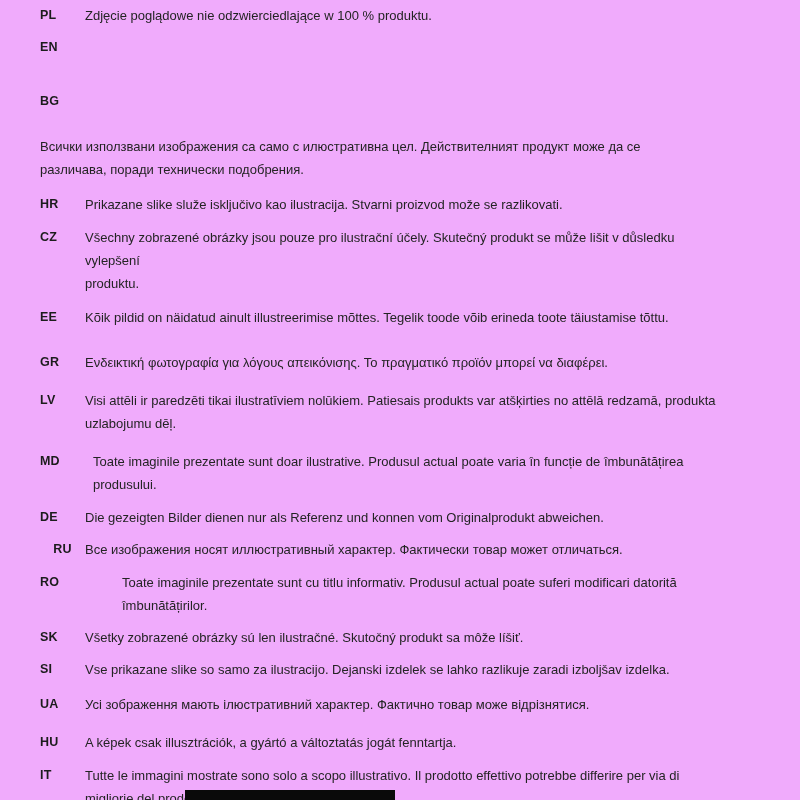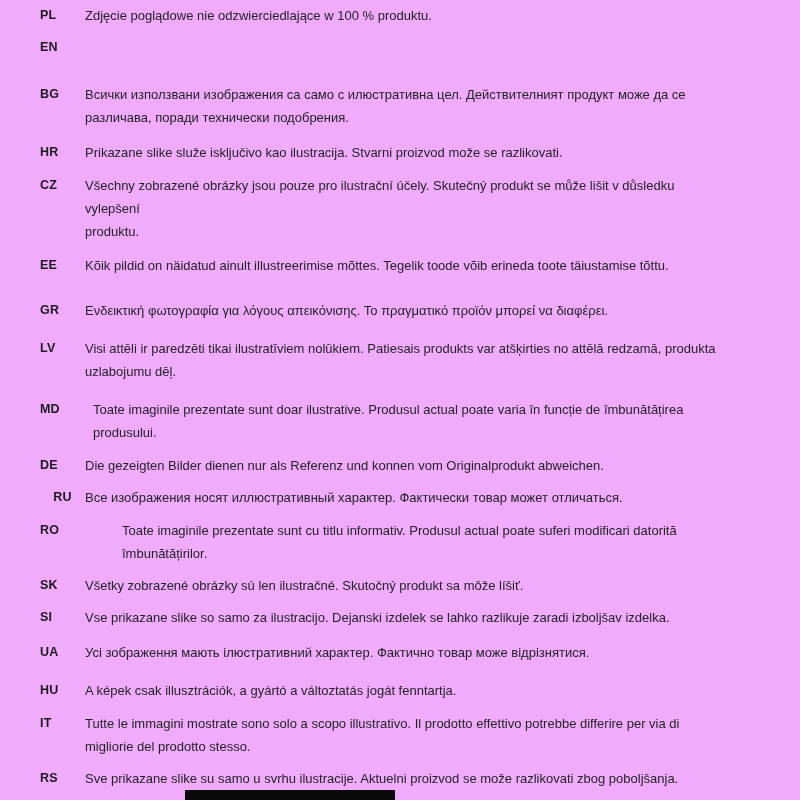--- a/index.html
+++ b/index.html
@@ -37,22 +37,22 @@
   }
   .text {
     font-size: 13px;
     line-height: 23px;
     color: #242424;
     white-space: pre-line;
     max-width: 645px;
   }
   
   .row:nth-child(1)  { margin-bottom: 9px; }
-  .row:nth-child(2)  { margin-bottom: 24px; }
-  .row:nth-child(3)  { margin-bottom: 12px; }
+  .row:nth-child(2)  { margin-bottom: 9px; flex-direction: column; }
+  .row:nth-child(3)  { margin-bottom: 12px; flex-direction: column; }
   .row:nth-child(4)  { margin-bottom: 10px; }
   .row:nth-child(5)  { margin-bottom: 11px; }
   .row:nth-child(6)  { margin-bottom: 22px; }
   .row:nth-child(7)  { margin-bottom: 15px; }
   .row:nth-child(8)  { margin-bottom: 15px; }
   .row:nth-child(9)  { margin-bottom: 10px; gap: 8px; }
   .row:nth-child(10) { margin-bottom: 9px; }
   .row:nth-child(11) { margin-bottom: 10px; text-align: center; }
   .row:nth-child(12) { margin-bottom: 9px; gap: 37px; }
   .row:nth-child(13) { margin-bottom: 9px; }

